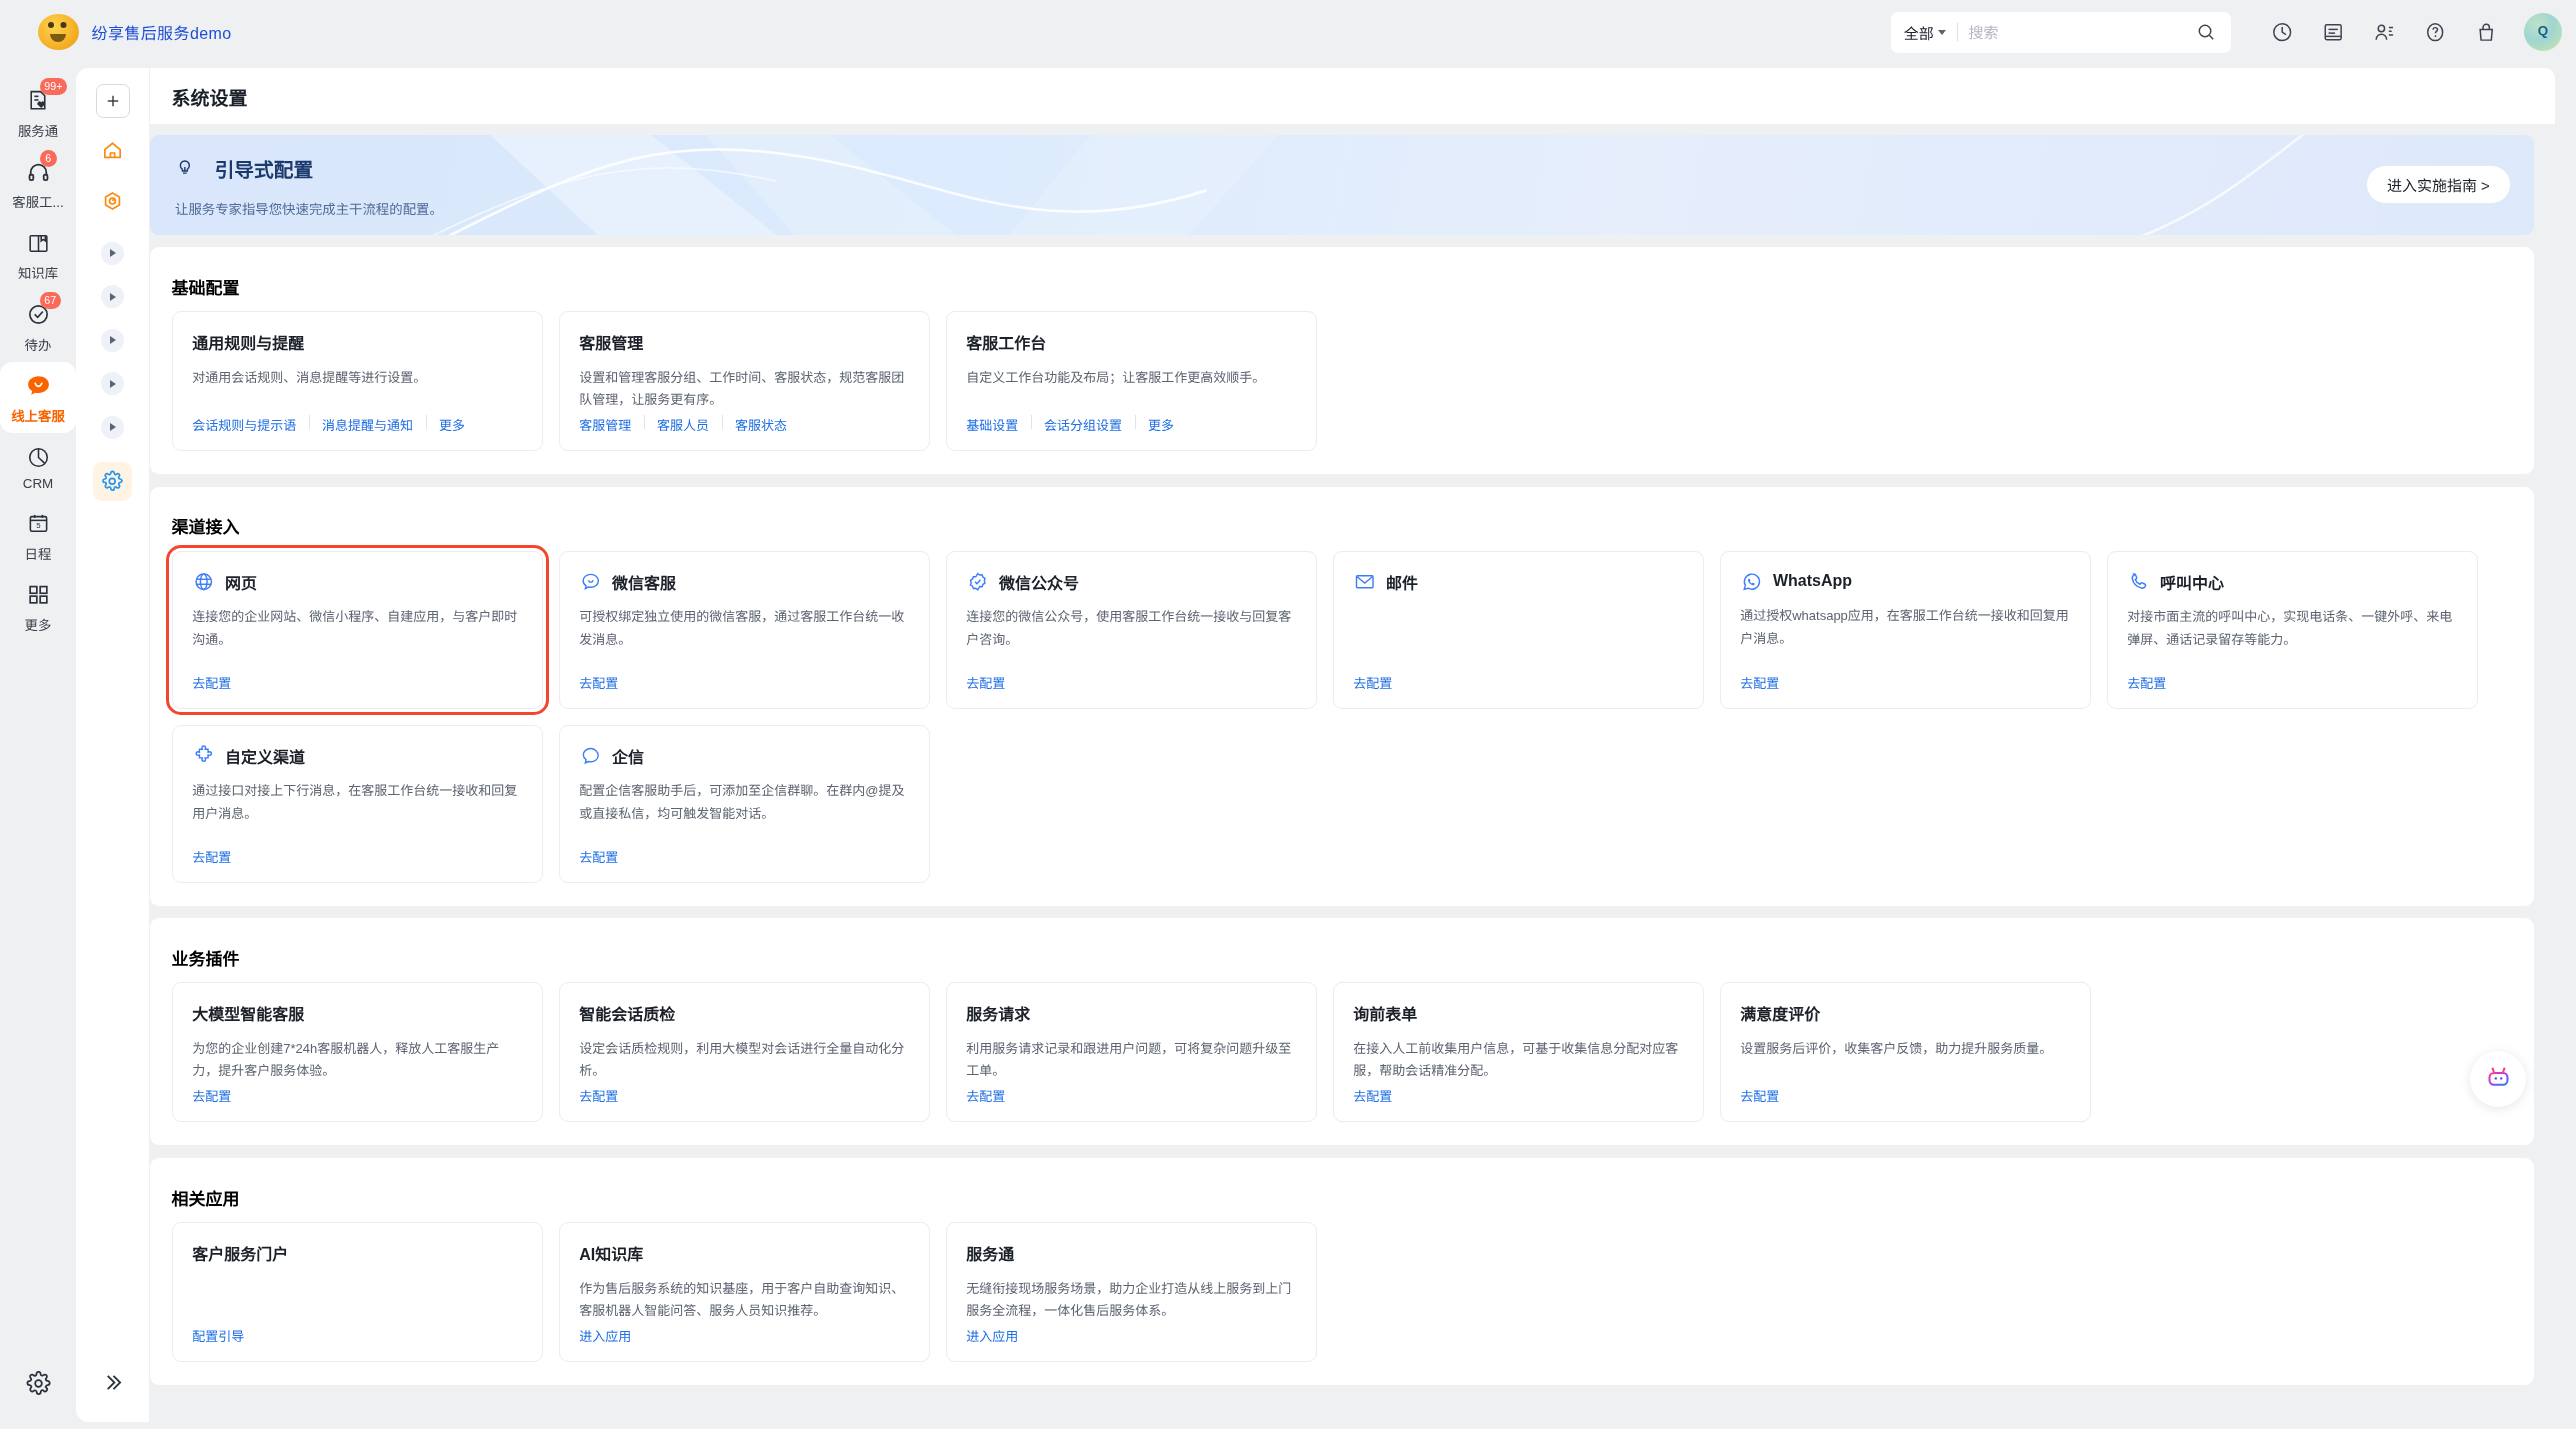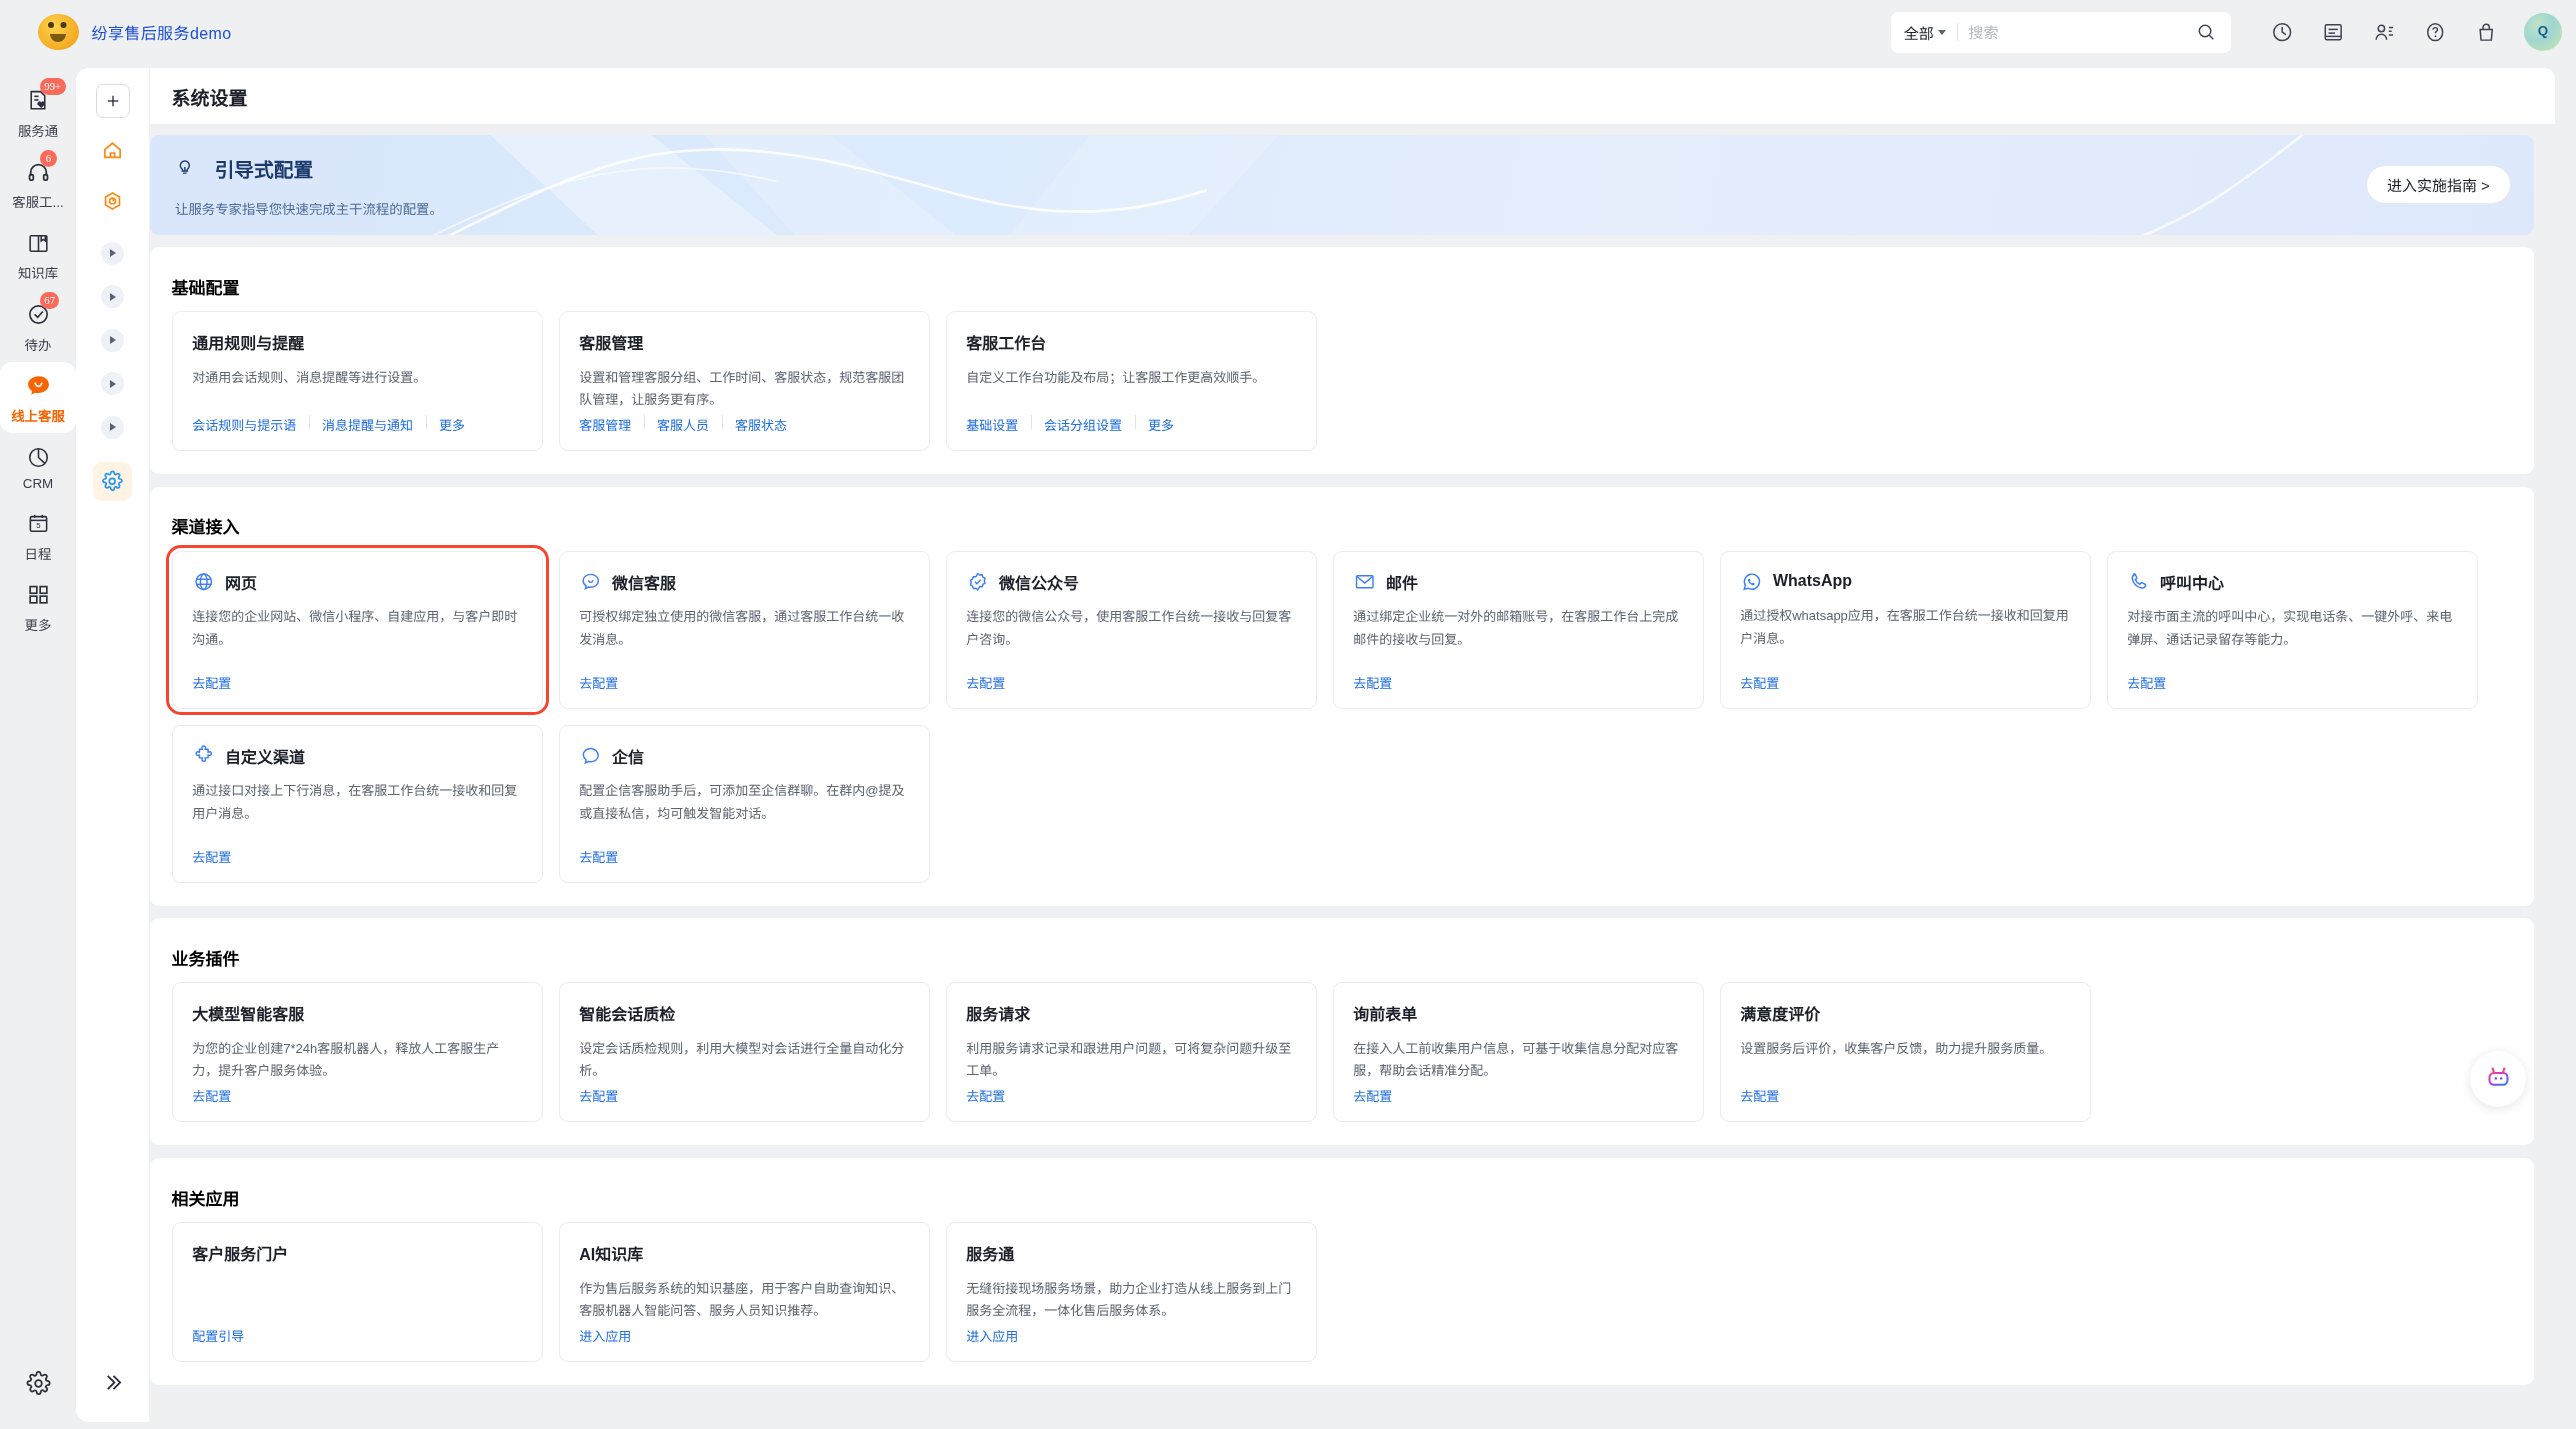--- a/index.html
+++ b/index.html
@@ -67,21 +67,21 @@
   }
   .rail-ico { width: 32px; height: 29px; display: flex; align-items: center; justify-content: center; color: #2b313b; position: relative; }
   .rail-label { font-size: 13.4px; color: #3a404a; white-space: nowrap; }
   .rail-item.active { background: #ffffff; border-radius: 12.5px; width: 76px; }
   .rail-item.active .rail-ico { color: #fa6400; }
   .rail-item.active .rail-label { color: #fa6400; font-weight: bold; }
   .badge {
     position: absolute; top: 1.8px; left: 50%; margin-left: 1.8px;
     background: #fa6a5a; color: #fff; font-size: 10.7px; line-height: 17px;
     height: 17px; min-width: 17px; padding: 0 4.5px; border-radius: 9px; text-align: center;
-    font-family: Liberation Serif, serif;
+    font-family: Liberation Sans, sans-serif;
   }
   .rail-gear { margin-top: auto; margin-bottom: 30px; color: #2b313b; }
 
   
   .navcol {
     position: absolute; top: 68px; left: 76px; width: 73px; height: 1354px;
     background: #ffffff; border-radius: 12.5px 0 0 12.5px;
     display: flex; flex-direction: column; align-items: center; padding-top: 16px;
   }
   .nav-add {
@@ -517,21 +517,20 @@
         <div class="card chan">
           <div class="card-head">
             <span class="card-ico">
               <svg width="21.5" height="21.5" viewBox="0 0 24 24" fill="none" stroke="currentColor" stroke-width="1.6">
                   <rect x="2.8" y="5.3" width="18.4" height="13.4" rx="1"></rect>
                   <polyline points="3.2,6.2 12,13.4 20.8,6.2"></polyline>
                 </svg>
             </span>
             <div class="card-title">邮件</div>
           </div>
-          <div class="card-desc">通过绑定企业统一对外的邮箱账号，在客服工作台上完成邮件的接收与回复。</div>
           <div class="card-links">
             <span class="card-link">去配置</span>
           </div>
         </div>
 
         <div class="card chan">
           <div class="card-head">
             <span class="card-ico">
               <svg width="21.5" height="21.5" viewBox="0 0 24 24" fill="none" stroke="currentColor" stroke-width="1.6">
                   <path d="M3.6 20.4l1.3-4.3A8.4 8.4 0 1 1 8 19.2z"></path>

